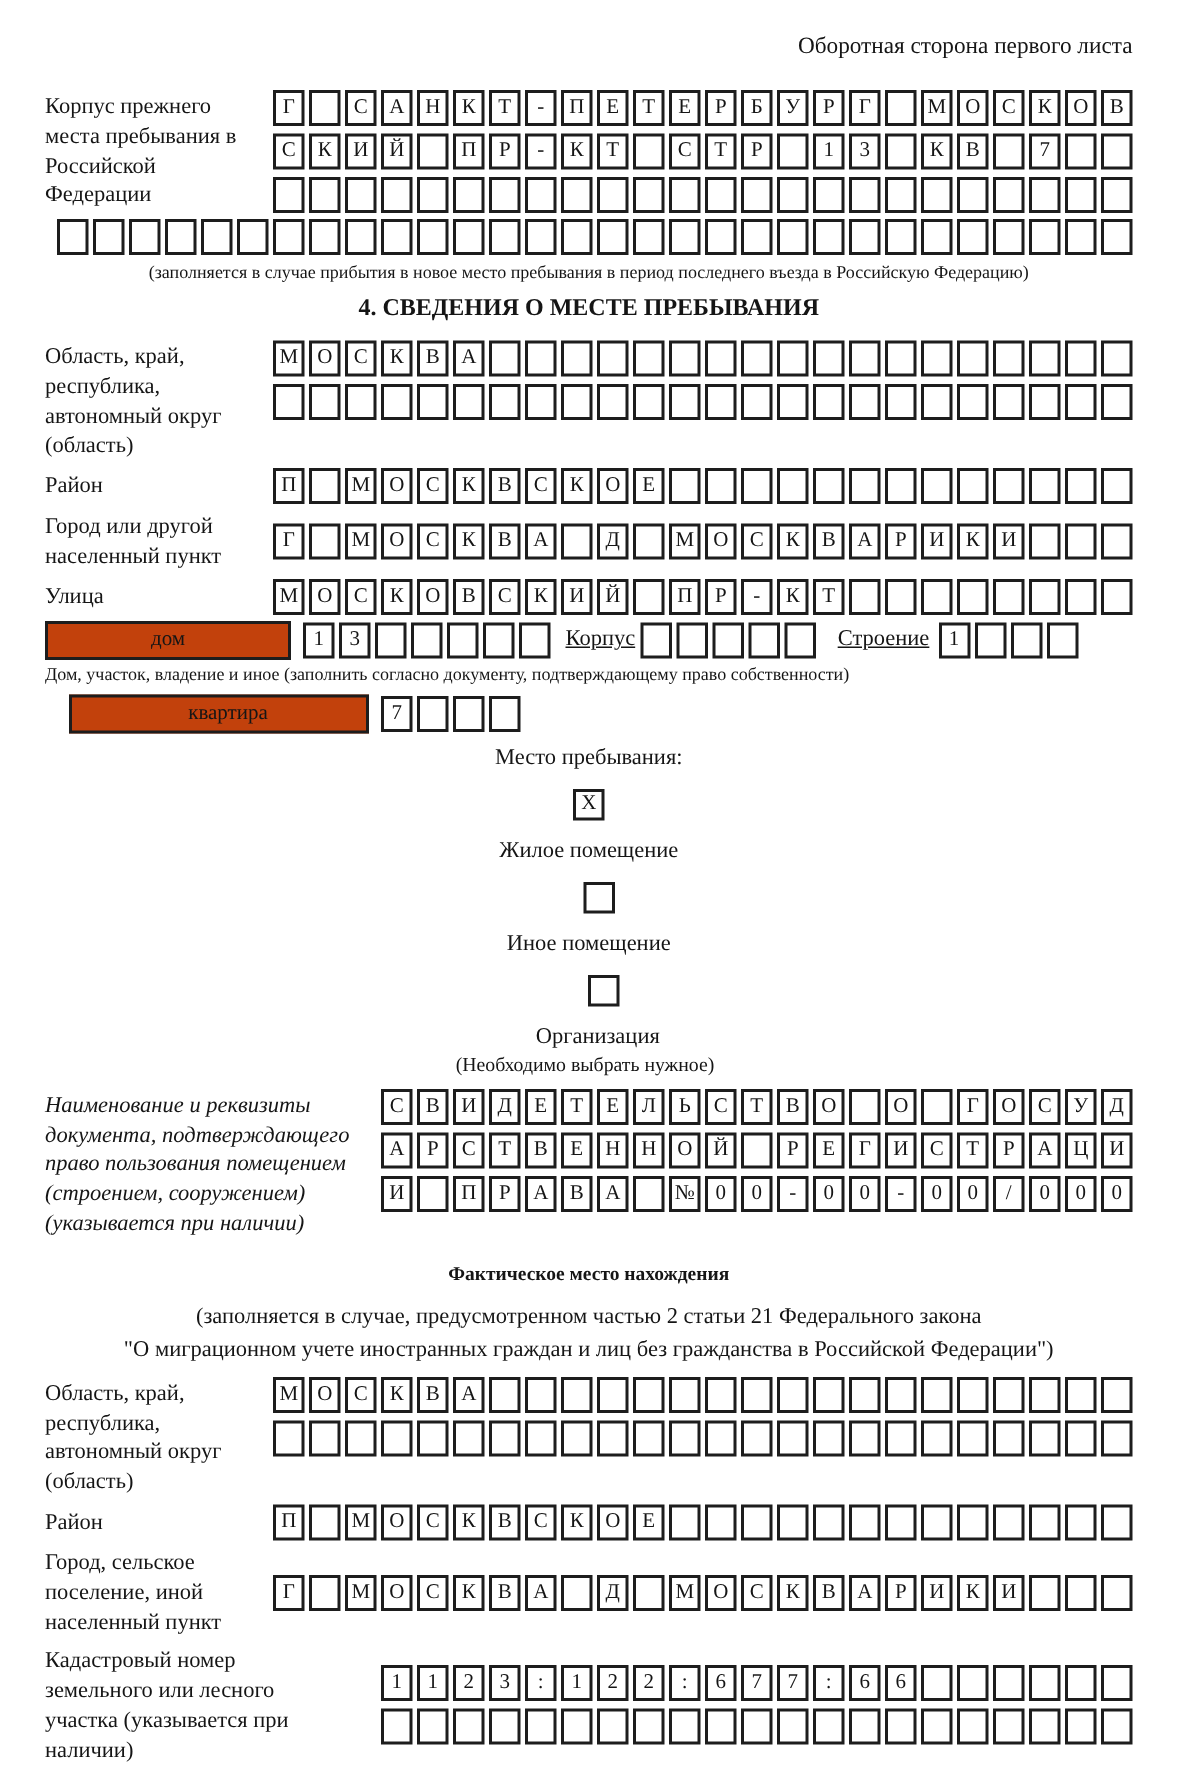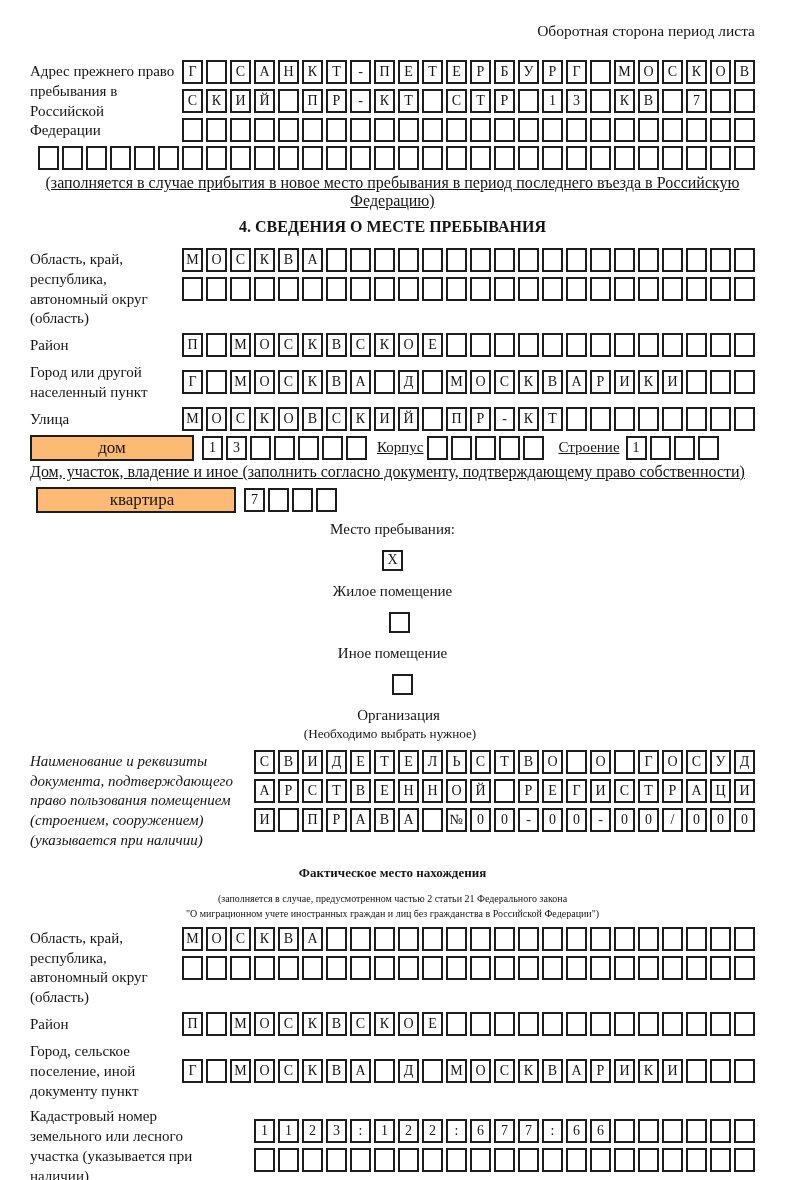--- a/index.html
+++ b/index.html
@@ -15,46 +15,46 @@
   .label{font-size:15px;line-height:1.32;padding-top:2px;}
   .grids{display:flex;flex-direction:column;gap:5px;margin-left:auto;}
   .cells{display:flex;gap:3px;justify-content:flex-end;}
   .cell{
     box-sizing:border-box;flex:0 0 21px;width:21px;height:24px;
     border:2px solid #1d1d1d;display:flex;align-items:center;justify-content:center;
     font-size:14px;line-height:1;background:#fff;
   }
   .longbox{
     box-sizing:border-box;border:2px solid #1d1d1d;height:26px;
-    display:flex;align-items:center;justify-content:center;font-size:17px;background:#fdba74;
+    display:flex;align-items:center;justify-content:center;font-size:14px;background:#c2410c;
   }
-  .note{font-size:16px;text-align:center;margin:2px 0 6px 0;text-decoration:underline;}
+  .note{font-size:12px;text-align:center;margin:2px 0 6px 0;}
   .sec-title{font-size:16px;font-weight:bold;text-align:center;margin:8px 0 12px 0;}
   .inline-lbl{font-size:15px;white-space:nowrap;display:flex;align-items:center;text-decoration:underline;}
   .mb2{margin-bottom:2px;}
   .mb6{margin-bottom:6px;}
   .stay-row{display:flex;align-items:center;gap:12px;font-size:15px;margin:8px 0 2px 0;flex-direction:column;}
   .stay-note{font-size:13.2px;text-align:center;width:420px;margin-left:150px;margin-bottom:8px;}
   .fact-title{font-size:13px;font-weight:bold;text-align:center;margin:14px 0 10px 0;}
-  .fact-note{font-size:10px;text-align:center;line-height:1.5;}
+  .fact-note{font-size:15px;text-align:center;line-height:1.5;}
   .bigbox{
     box-sizing:border-box;width:358px;height:174px;border:2px solid #1d1d1d;
     margin-left:auto;margin-top:10px;background:#fff;
   }
   .gap8{width:8px;flex:0 0 8px;}
 </style>
 </head>
 <body>
 
 <div class="page">
 
-  <div class="hdr-note">Оборотная сторона период листа</div>
+  <div class="hdr-note">Оборотная сторона первого листа</div>
 
   <div class="row">
-    <div class="label" style="width:145px;">Адрес прежнего право пребывания в Российской Федерации</div>
+    <div class="label" style="width:145px;">Корпус прежнего места пребывания в Российской Федерации</div>
     <div class="grids">
       <div class="cells">
           <span class="cell">Г</span>
           <span class="cell"></span>
           <span class="cell">С</span>
           <span class="cell">А</span>
           <span class="cell">Н</span>
           <span class="cell">К</span>
           <span class="cell">Т</span>
           <span class="cell">-</span>
@@ -339,21 +339,21 @@
     <div class="cells">
         <span class="cell">1</span>
         <span class="cell"></span>
         <span class="cell"></span>
         <span class="cell"></span>
       </div>
   </div>
   <div class="note" style="text-align:left;">Дом, участок, владение и иное (заполнить согласно документу, подтверждающему право собственности)</div>
 
   <div class="row center mb2">
-    <div class="longbox" style="width:200px;margin-left:6px;padding-left:12px;">квартира</div>
+    <div class="longbox" style="width:200px;margin-left:16px;padding-left:12px;">квартира</div>
     <div class="gap8"></div>
     <div class="cells">
         <span class="cell">7</span>
         <span class="cell"></span>
         <span class="cell"></span>
         <span class="cell"></span>
       </div>
   </div>
 
   <div class="stay-row">
@@ -528,21 +528,21 @@
         <span class="cell"></span>
         <span class="cell"></span>
         <span class="cell"></span>
         <span class="cell"></span>
         <span class="cell"></span>
         <span class="cell"></span>
       </div>
   </div>
 
   <div class="row center">
-    <div class="label" style="width:180px;">Город, сельское поселение, иной документу пункт</div>
+    <div class="label" style="width:180px;">Город, сельское поселение, иной населенный пункт</div>
     <div class="cells" style="margin-left:auto;">
         <span class="cell">Г</span>
         <span class="cell"></span>
         <span class="cell">М</span>
         <span class="cell">О</span>
         <span class="cell">С</span>
         <span class="cell">К</span>
         <span class="cell">В</span>
         <span class="cell">А</span>
         <span class="cell"></span>

